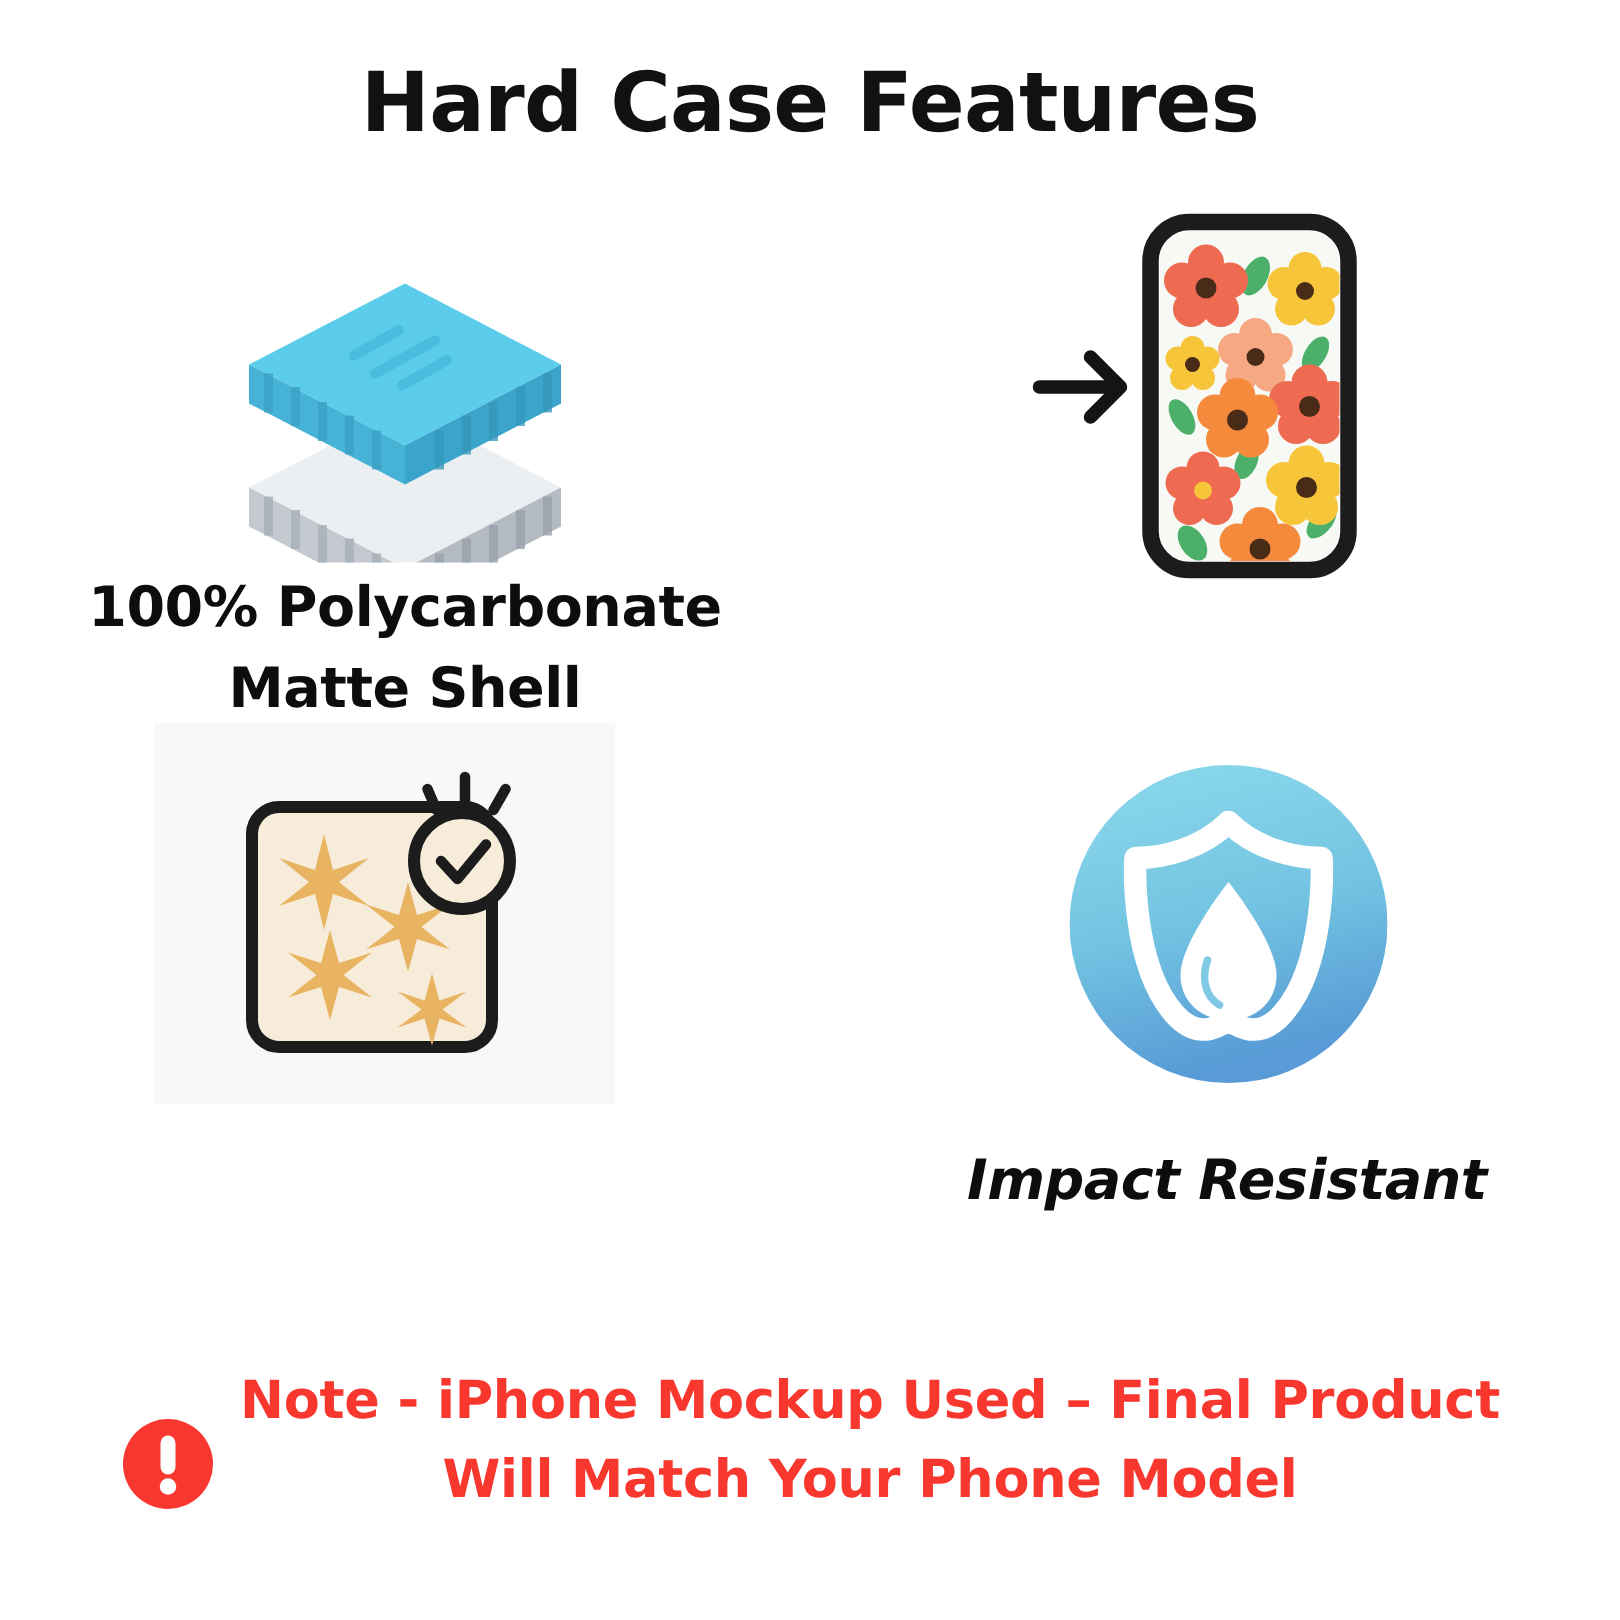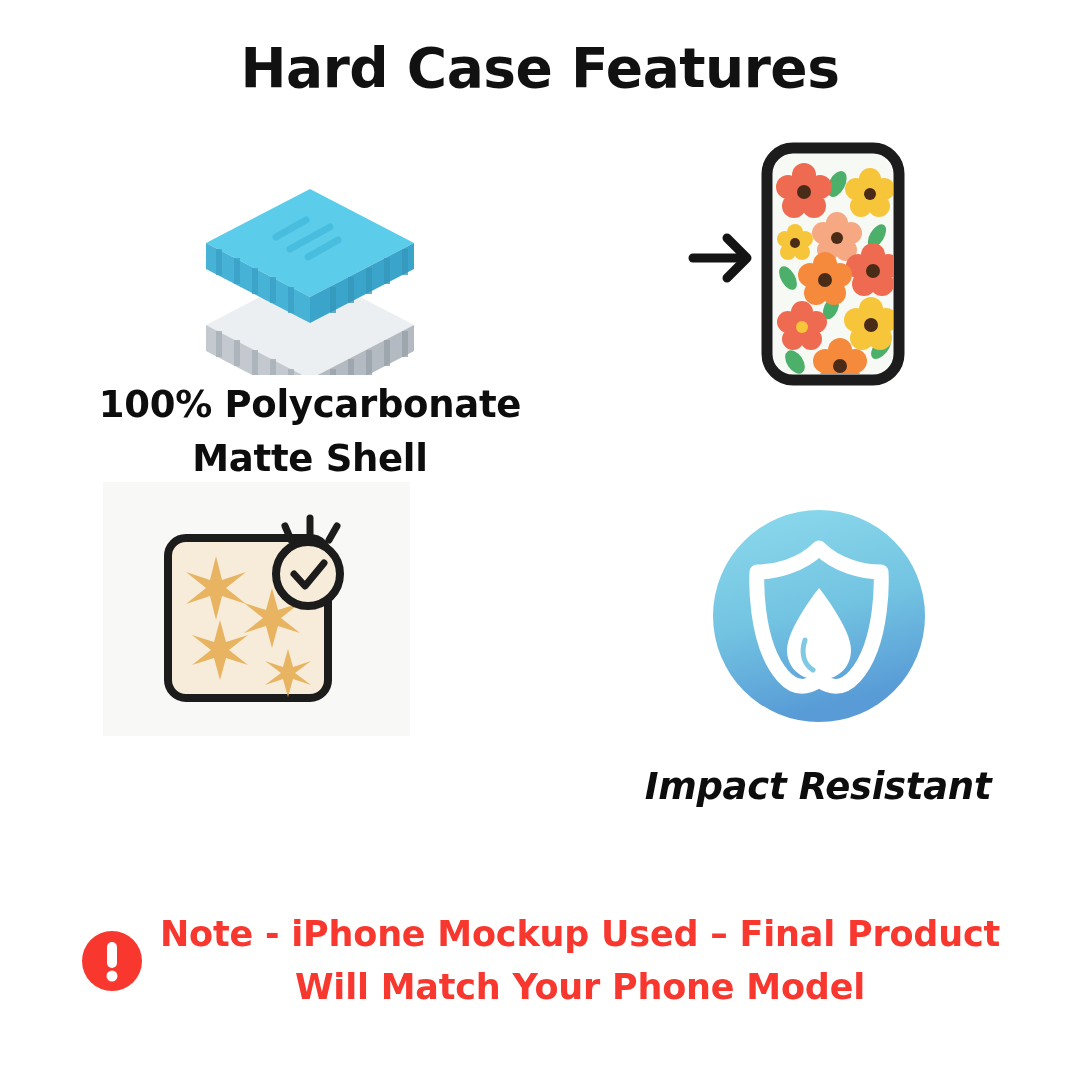--- a/index.html
+++ b/index.html
@@ -32,21 +32,21 @@
   .cell .icon-wrap { position: absolute; }
   .label {
     position: absolute;
     text-align: center;
     font-size: 37px; font-weight: 700; line-height: 1.47;
     color: #0d0d0d; letter-spacing: -0.3px;
     font-family: "DejaVu Sans", sans-serif;
   }
 
   
-  #cell1 { left: 0; top: 150px; width: 540px; height: 330px; margin-left: 40px; }
+  #cell1 { left: 0; top: 150px; width: 540px; height: 330px; }
   #cell1 .icon-wrap { left: 150px; top: 25px; }
   #cell1 .label { left: 20px; top: 228px; width: 500px; }
 
   
   #cell2 { left: 540px; top: 120px; width: 540px; height: 340px; }
   #cell2 .icon-wrap { left: 145px; top: 10px; }
   #cell2 .label { left: 40px; top: 288px; width: 460px; }
 
   
   #cell3 { left: 0; top: 480px; width: 540px; height: 380px; }
@@ -54,21 +54,21 @@
   #cell3 .label { left: 20px; top: 262px; width: 500px; }
 
   
   #cell4 { left: 548px; top: 480px; width: 540px; height: 360px; font-style: italic; }
   #cell4 .icon-wrap { left: 165px; top: 30px; }
   #cell4 .label { left: 40px; top: 280px; width: 460px; }
 
   
   .note {
     position: absolute; left: 0; top: 908px; width: 1080px;
-    display: flex; align-items: center; justify-content: center;
+    display: flex; align-items: flex-end; justify-content: center;
     gap: 16px; padding: 0 60px;
   }
   .note-badge { flex: 0 0 auto; margin-top: 4px; }
   .note-text {
     font-family: "DejaVu Sans", sans-serif;
     font-size: 35px; font-weight: 700; line-height: 1.5;
     color: #f8372f; text-align: center; max-width: 840px;
     letter-spacing: -0.2px;
   }
 </style>

